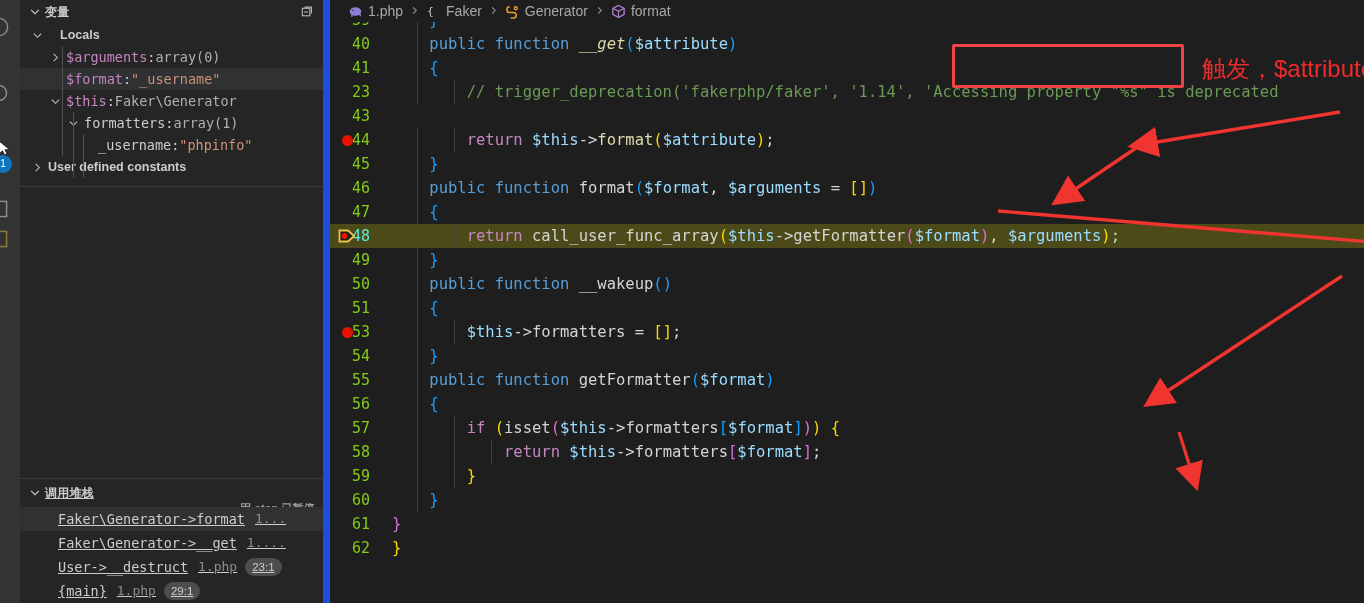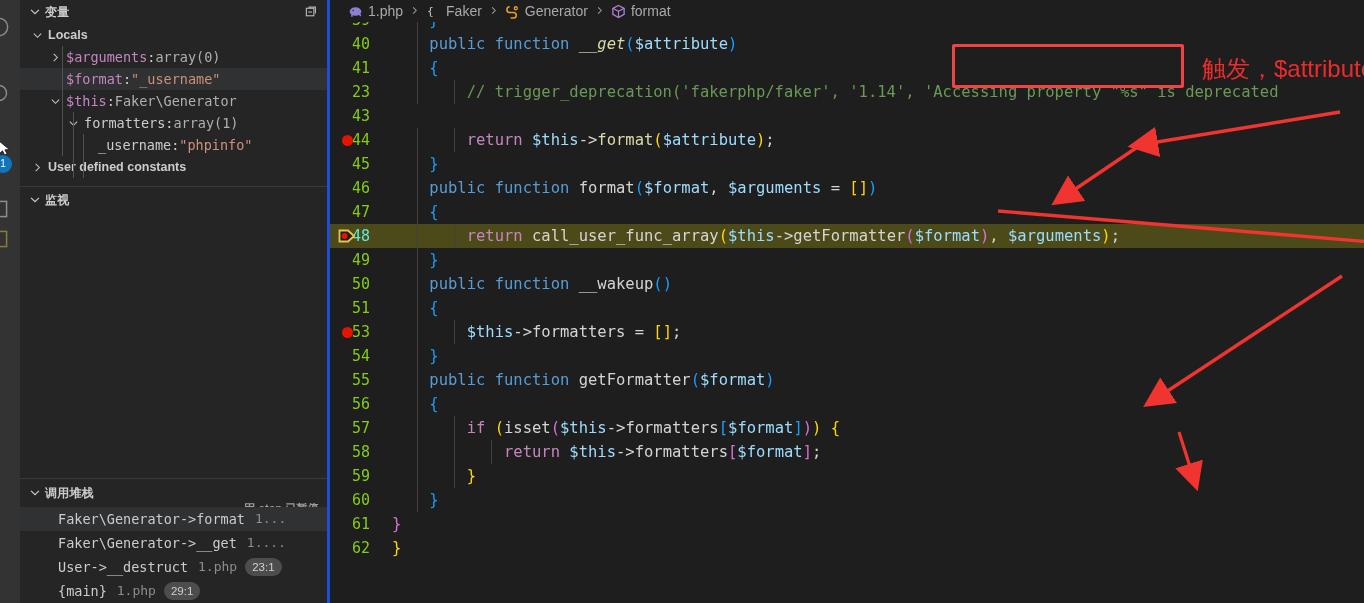--- a/index.html
+++ b/index.html
@@ -30,21 +30,21 @@
   .ab-cursor {
     position: absolute; left: -3px; top: 140px; width: 18px; height: 18px;
   }
 
   
   #sidebar {
     width: 310px; flex: 0 0 310px; height: 603px;
     background: #252526; color: #cccccc;
     display: flex; flex-direction: column;
     font-size: 13px;
-    border-right: 3px solid #1d4ed8;
+    border-right: 7px solid #1d4ed8;
   }
   .pane { display: flex; flex-direction: column; }
   .pane-header {
     height: 24px; display: flex; align-items: center;
     padding-left: 8px; padding-right: 8px;
     font-size: 11px; font-weight: bold; color: #cccccc;
     letter-spacing: .2px;
     user-select: none;
   }
   .pane-header .chev { margin-right: 3px; color: #cccccc; display:inline-flex; }
@@ -209,21 +209,21 @@
           </svg>
         </span>
       </div>
       <div class="pane-body guides" id="vars-body">
           <div class="var-row">
             <span class="twisty" style="margin-left: 10px;">
               <svg width="13" height="13" viewBox="0 0 16 16">
                 <path d="M3.5 5.8 L8 10.2 L12.5 5.8" fill="none" stroke="#c5c5c5" stroke-width="1.3"></path>
               </svg>
             </span>
-            <span class="vname-bold" style="margin-left: 4px;">Locals</span>
+            <span class="vname-bold" style="margin-left: 16px;">Locals</span>
           </div>
           <div class="var-row">
             <span class="twisty" style="margin-left: 28px;">
               <svg width="13" height="13" viewBox="0 0 16 16">
                 <path d="M5.8 3.5 L10.2 8 L5.8 12.5" fill="none" stroke="#c5c5c5" stroke-width="1.3"></path>
               </svg>
             </span>
             <span class="vname" style="margin-left: 4px;">$arguments</span>
             <span class="vcolon">: </span>
             <span class="vval-type">array(0)</span>
@@ -268,32 +268,24 @@
             </span>
             <span class="vname-bold" style="margin-left: 4px;">User defined constants</span>
           </div>
           <div style="position: absolute; left: 42px; top: 22px; width: 1px; height: 110px; background: rgb(80, 80, 80);"></div>
           <div style="position: absolute; left: 53px; top: 88px; width: 1px; height: 66px; background: rgb(80, 80, 80);"></div>
           <div style="position: absolute; left: 63px; top: 110px; width: 1px; height: 44px; background: rgb(80, 80, 80);"></div>
         </div>
     </div>
 
     <div class="pane" style="border-top:1px solid #3a3a3a; margin-top:8px;">
-      <div class="pane-header" style="height:26px;">
-        <span class="chev">
-          <svg width="14" height="14" viewBox="0 0 16 16">
-              <path d="M3.5 5.5 L8 10 L12.5 5.5" fill="none" stroke="#cccccc" stroke-width="1.3"></path>
-            </svg>
-        </span>
-        <span class="pane-title">监视</span>
-      </div>
       <div class="pane-body" style="height:140px;"></div>
     </div>
 
-    <div class="pane" id="callstack-pane" style="margin-top:auto;">
+    <div class="pane" id="callstack-pane" style="margin-top:auto;text-decoration:underline;">
       <div class="pane-header" style="height:28px;">
         <span class="chev">
           <svg width="14" height="14" viewBox="0 0 16 16">
               <path d="M3.5 5.5 L8 10 L12.5 5.5" fill="none" stroke="#cccccc" stroke-width="1.3"></path>
             </svg>
         </span>
         <span class="pane-title">调用堆栈</span>
         <span class="spacer"></span>
         <span class="cs-sub">因 step 已暂停</span>
       </div>

